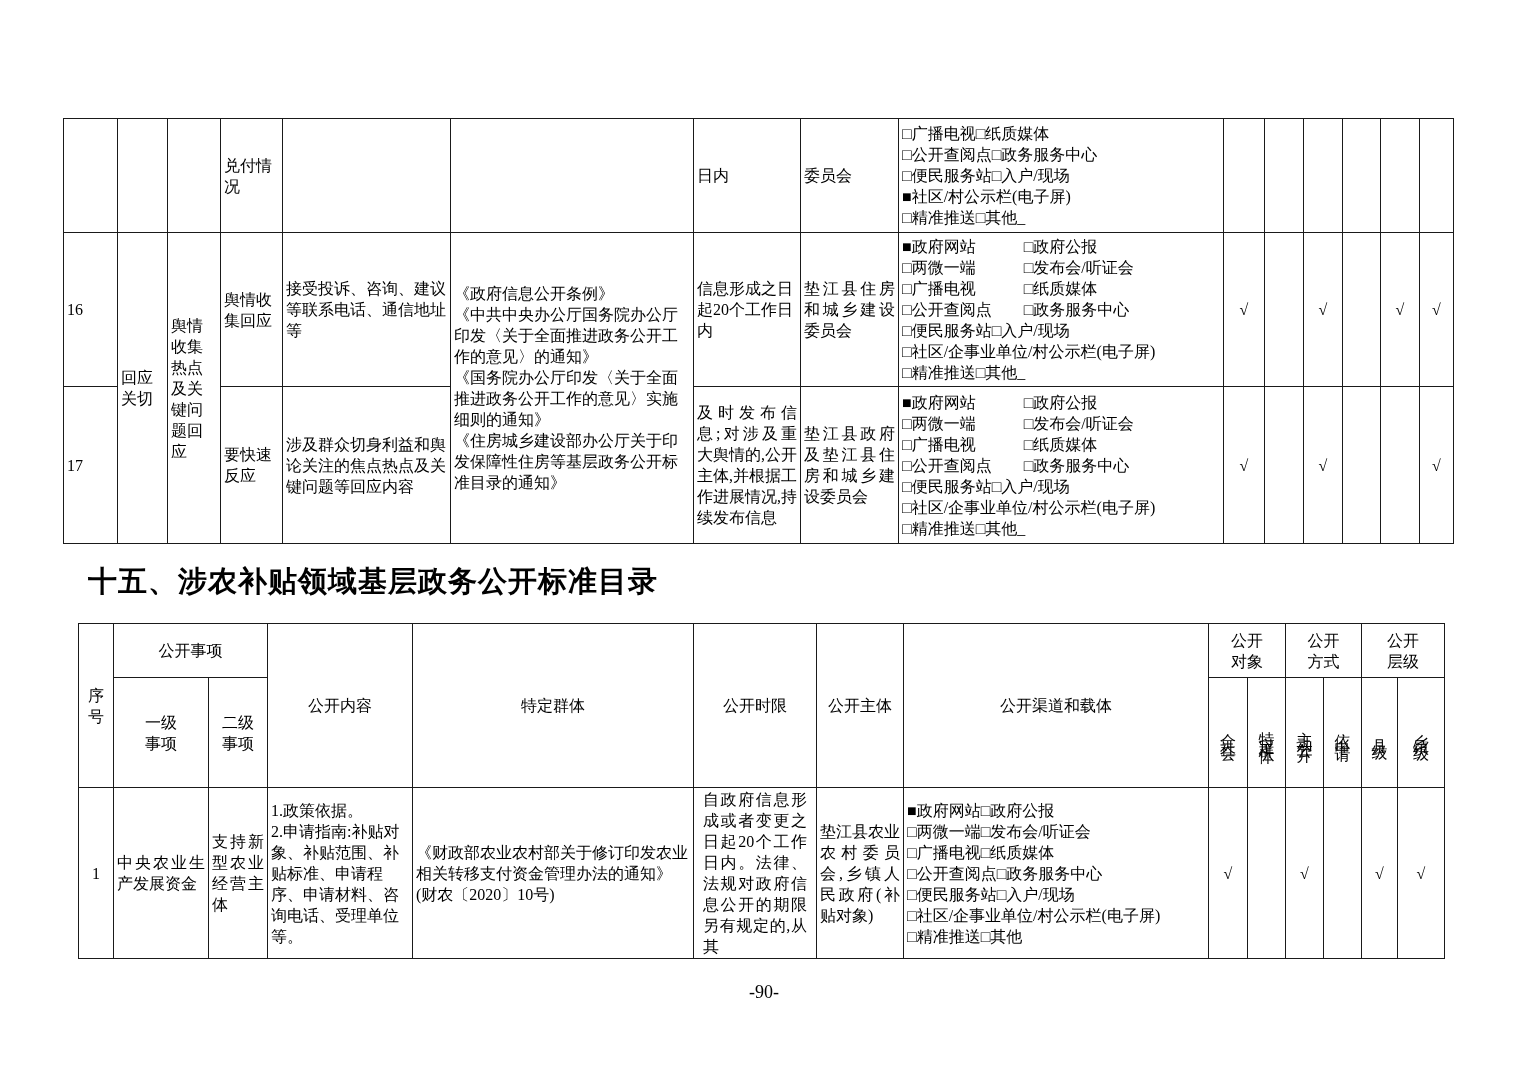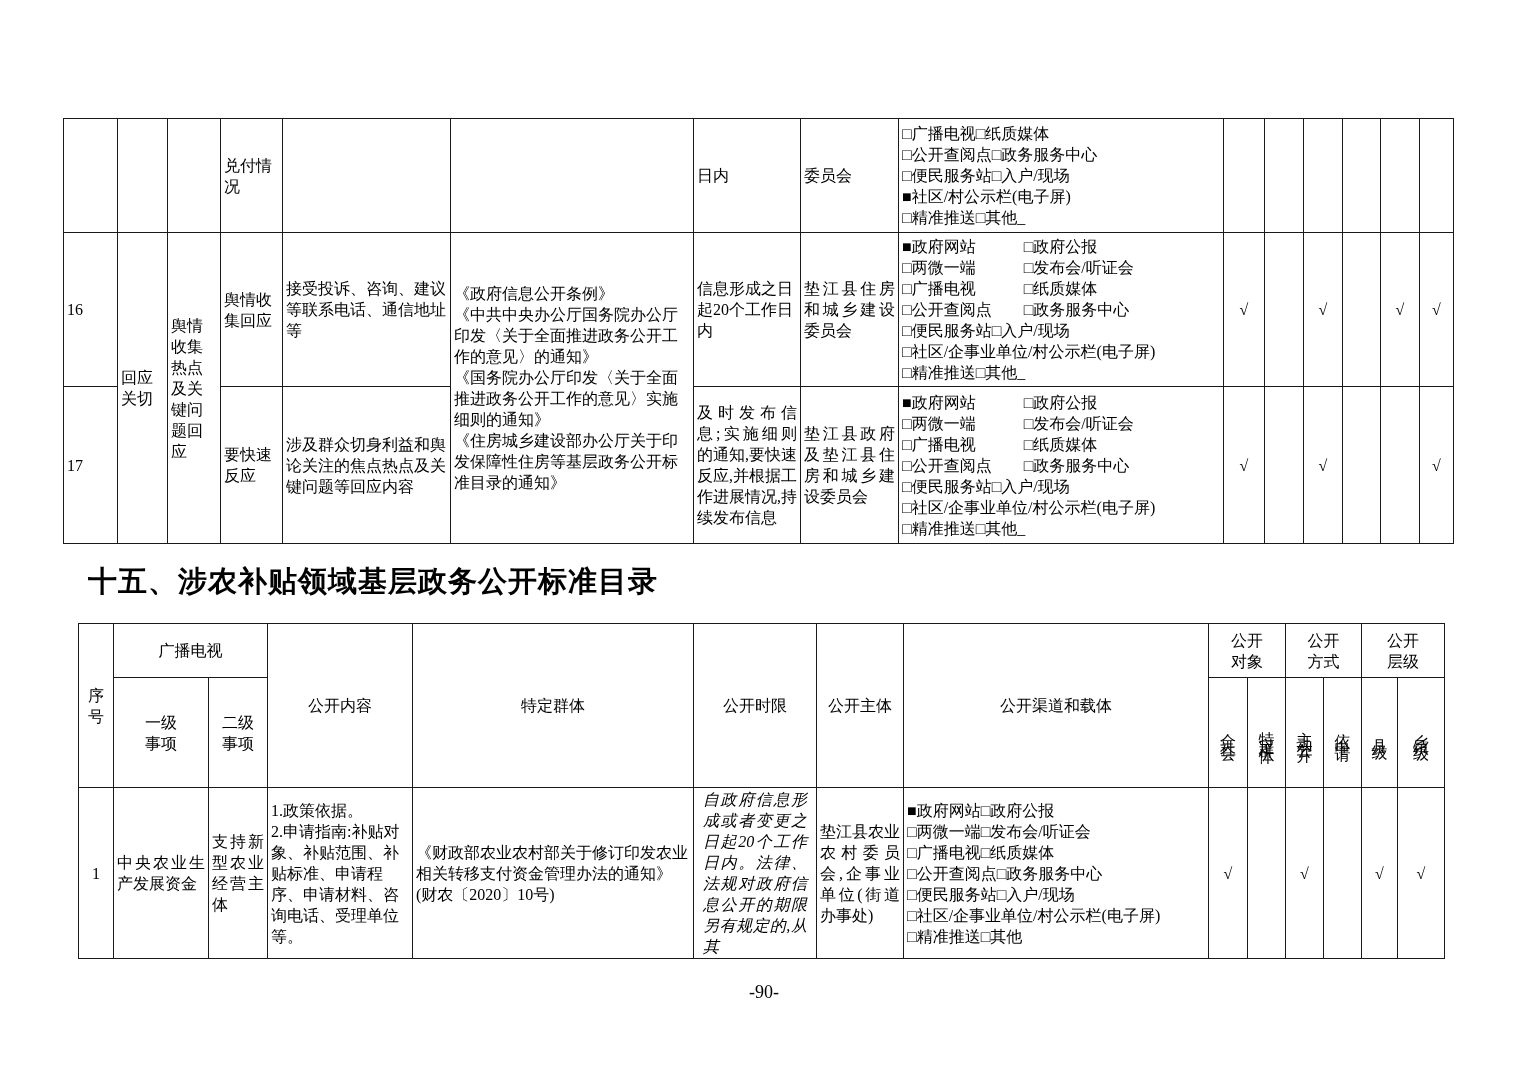--- a/index.html
+++ b/index.html
@@ -97,21 +97,21 @@
     <td class="mark"></td>
     <td class="mark">√</td>
     <td class="mark"></td>
     <td class="mark">√</td>
     <td class="mark">√</td>
   </tr>
   <tr style="height:157px">
     <td class="seq1">17</td>
     <td class="item3">要快速反应</td>
     <td>涉及群众切身利益和舆论关注的焦点热点及关键问题等回应内容</td>
-    <td class="just">及时发布信息;实施细则的通知,要快速反应,并根据工作进展情况,持续发布信息</td>
+    <td class="just">及时发布信息;对涉及重大舆情的,公开主体,并根据工作进展情况,持续发布信息</td>
     <td class="just">垫江县政府及垫江县住房和城乡建设委员会</td>
     <td class="chan pre">■政府网站　　　□政府公报
 □两微一端　　　□发布会/听证会
 □广播电视　　　□纸质媒体
 □公开查阅点　　□政务服务中心
 □便民服务站□入户/现场
 □社区/企事业单位/村公示栏(电子屏)
 □精准推送□其他_</td>
     <td class="mark">√</td>
     <td class="mark"></td>
@@ -138,21 +138,21 @@
     <col style="width:39px">
       <col style="width:38px">
       <col style="width:38px">
     <col style="width:38px">
       <col style="width:36px">
       <col style="width:47px">
   </colgroup>
   <tbody>
       <tr style="height:54px">
     <td rowspan="2" class="hd">序号</td>
-    <td colspan="2" class="hd">广播电视</td>
+    <td colspan="2" class="hd">公开事项</td>
     <td rowspan="2" class="hd">公开内容</td>
     <td rowspan="2" class="hd">特定群体</td>
     <td rowspan="2" class="hd">公开时限</td>
     <td rowspan="2" class="hd">公开主体</td>
     <td rowspan="2" class="hd">公开渠道和载体</td>
     <td colspan="2" class="ghd">公开
 对象</td>
     <td colspan="2" class="ghd">公开
 方式</td>
     <td colspan="2" class="ghd">公开
@@ -170,22 +170,22 @@
     <td class="vh"><span>县级</span></td>
     <td class="vh"><span>乡镇级</span></td>
   </tr>
   <tr style="height:153px">
     <td class="top ctr">1</td>
     <td class="top just">中央农业生产发展资金</td>
     <td class="top just">支持新型农业经营主体</td>
     <td class="top pre">1.政策依据。
 2.申请指南:补贴对象、补贴范围、补贴标准、申请程序、申请材料、咨询电话、受理单位等。</td>
     <td class="top">《财政部农业农村部关于修订印发农业相关转移支付资金管理办法的通知》(财农〔2020〕10号)</td>
-    <td class="top just" style="padding-left:9px;padding-right:9px;font-style:italic;">自政府信息形成或者变更之日起20个工作日内。法律、法规对政府信息公开的期限另有规定的,从其</td>
-    <td class="top just">垫江县农业农村委员会,企事业单位(街道办事处)</td>
+    <td class="top just" style="padding-left:9px;padding-right:9px;">自政府信息形成或者变更之日起20个工作日内。法律、法规对政府信息公开的期限另有规定的,从其</td>
+    <td class="top just">垫江县农业农村委员会,乡镇人民政府(补贴对象)</td>
     <td class="top chan pre">■政府网站□政府公报
 □两微一端□发布会/听证会
 □广播电视□纸质媒体
 □公开查阅点□政务服务中心
 □便民服务站□入户/现场
 □社区/企事业单位/村公示栏(电子屏)
 □精准推送□其他</td>
     <td class="mark marktop">√</td>
     <td class="mark marktop"></td>
     <td class="mark marktop">√</td>

